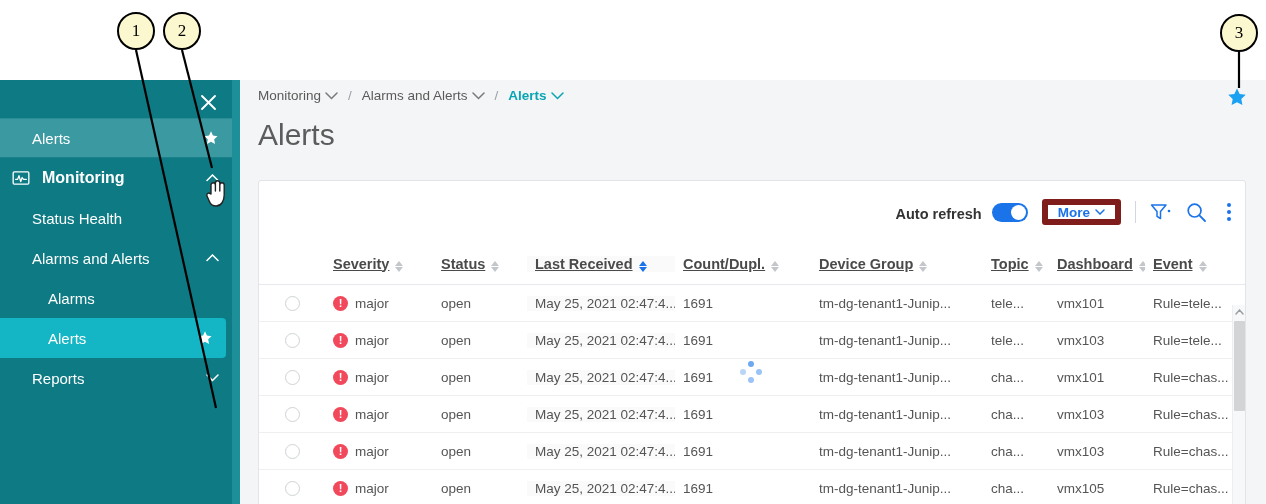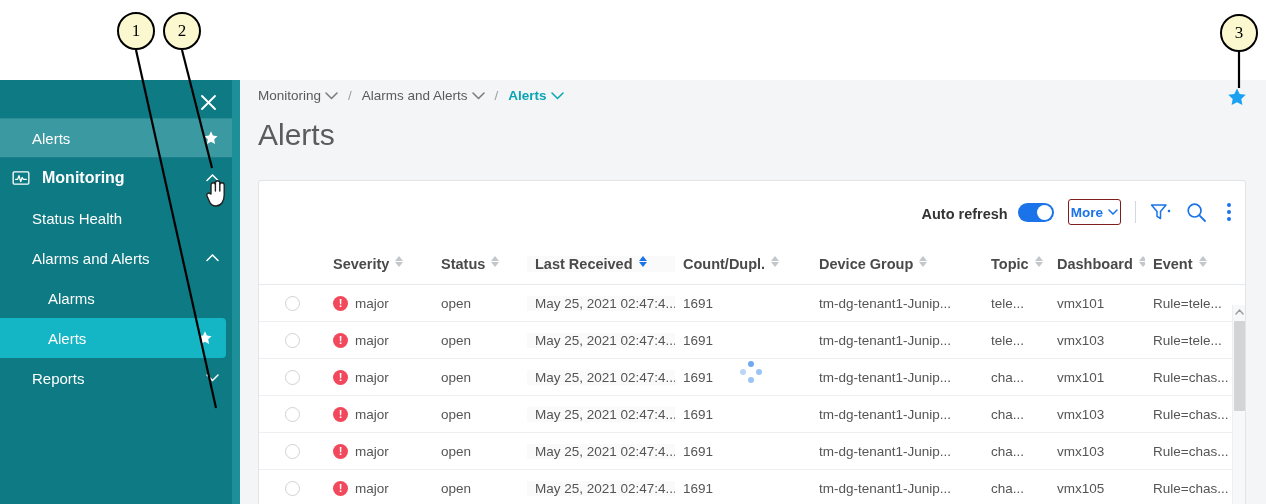--- a/index.html
+++ b/index.html
@@ -130,38 +130,38 @@
     padding: 0 4px;
   }
   .interval-pill .val {
     display: flex; align-items: center; gap: 6px;
     font-size: 14px; color: #333; padding: 0 8px 0 12px; cursor: pointer;
   }
   .interval-pill .divider { width: 1px; height: 18px; background: #dcdfe4; }
   .interval-pill .refresh { padding: 0 10px; display: flex; align-items: center; cursor: pointer; }
   .more-btn {
     display: flex; align-items: center; gap: 5px;
-    height: 26px; padding: 0 2px;
-    border: 1px solid #7f1d1d; border-radius: 3px;
+    height: 26px; padding: 0 10px;
+    border: 6px solid #7f1d1d; border-radius: 3px;
     background: #fff; color: #1a73e8;
     font-size: 13.5px; font-weight: bold; cursor: pointer;
   }
   .vdiv { width: 1px; height: 22px; background: #d3d6db; }
   .ticon { cursor: pointer; display: flex; align-items: center; }
   .kebab { display: flex; flex-direction: column; gap: 3px; cursor: pointer; padding: 0 6px; }
   .kebab i { width: 4px; height: 4px; border-radius: 50%; background: #1a73e8; display: block; }
 
   
   .tbl { position: absolute; left: 0; top: 62px; right: 0; bottom: 0; }
   .trow { display: flex; align-items: center; height: 37px; }
   .thead {
     height: 42px; border-bottom: 1px solid #e7e9ec;
     font-size: 14.5px; color: #4a4a4a; font-weight: bold;
   }
-  .thead .cell { display: flex; align-items: flex-start; gap: 6px; }
+  .thead .cell { display: flex; align-items: flex-end; gap: 6px; text-decoration: underline; }
   .tbody-row { border-bottom: 1px solid #eeeff1; font-size: 13.5px; color: #555; }
   .cell { flex: 0 0 auto; padding-left: 8px; overflow: hidden; white-space: nowrap; }
   .c-sel  { width: 66px; display: flex; align-items: center; justify-content: center; padding-left: 0; }
   .c-sev  { width: 108px; }
   .c-sta  { width: 94px; }
   .c-rec  { width: 148px; }
   .c-cnt  { width: 136px; }
   .c-dev  { width: 140px; }
   .c-top  { width: 66px; margin-left: 32px; }
   .c-res  { width: 96px; }

